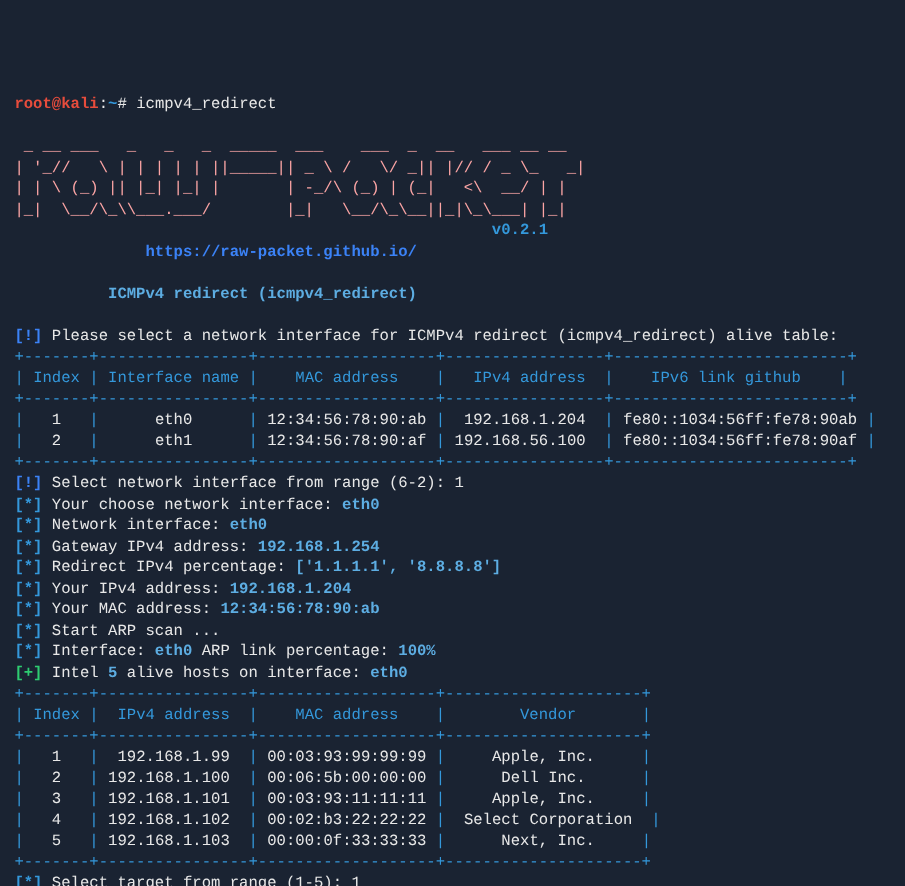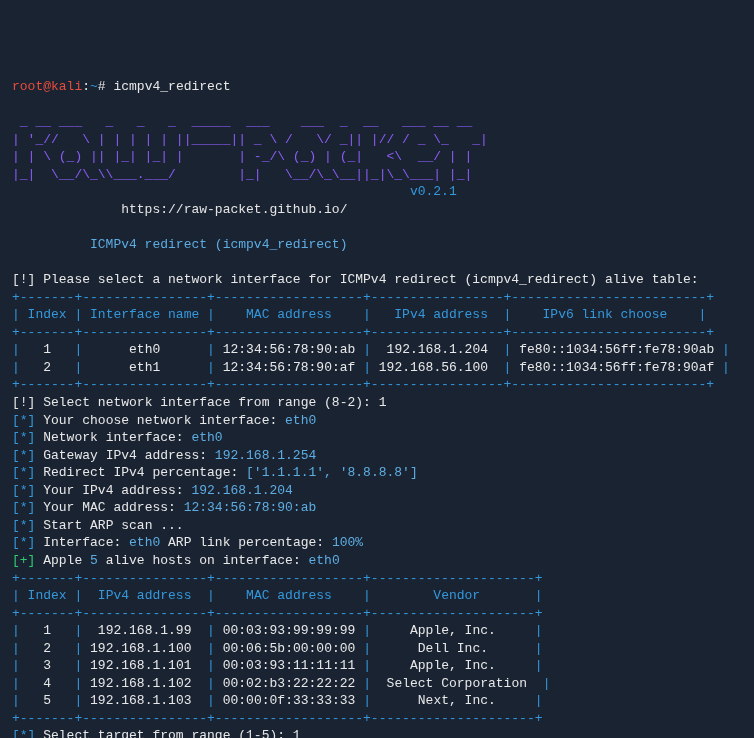--- a/index.html
+++ b/index.html
@@ -10,58 +10,58 @@
     font-family: 'Consolas', 'Monaco', 'Courier New', monospace;
     font-size: 13px;
     line-height: 1.35;
     white-space: pre;
     width: 754px;
     box-sizing: border-box;
   }
   .red { color: #e74c3c; }
   .blue { color: #3498db; }
   .green { color: #2ecc71; }
-  .orange { color: #e5e5e5; }
+  .orange { color: #3b82f6; }
   .cyan { color: #5dade2; text-align: right; }
-  .bold { font-weight: normal; }
-  .ascii-art { color: #8b5cf6; font-size: 13px; line-height: 1.0; }
+  .bold { font-weight: bold; }
+  .ascii-art { color: #fca5a5; font-size: 13px; line-height: 1.0; }
 </style>
 </head>
 <body>
 
 
 
 <span><span class="red bold">root@kali</span><span>:</span><span class="blue bold">~</span><span>#</span> <span>icmpv4_redirect</span>
 
 <span class="ascii-art"><span> _ __ ___   _   _   _  _____  ___    ___  _  __   ___ __ __</span>
 <span>| '_//   \ | | | | | ||_____|| _ \ /   \/ _|| |// / _ \_   _|</span>
 <span>| | \ (_) || |_| |_| |       | -_/\ (_) | (_|   &lt;\  __/ | |</span>
 <span>|_|  \__/\_\\___.___/        |_|   \__/\_\__||_|\_\___| |_|</span></span>
 <span class="blue bold">                                                   </span><span class="blue bold">v0.2.1</span>
               <span class="orange bold">https://raw-packet.github.io/</span>
 
           <span class="cyan bold">ICMPv4 redirect (icmpv4_redirect)</span>
 
 <span class="orange bold">[!]</span> <span>Please select a network interface for ICMPv4 redirect (icmpv4_redirect) alive table:</span>
 <span class="blue">+-------+----------------+-------------------+-----------------+-------------------------+</span>
-<span class="blue">| <span>Index</span> | <span>Interface name</span> |    <span>MAC address</span>    |   <span>IPv4 address</span>  |    <span>IPv6 link choose</span>    |</span>
+<span class="blue">| <span>Index</span> | <span>Interface name</span> |    <span>MAC address</span>    |   <span>IPv4 address</span>  |    <span>IPv6 link github</span>    |</span>
 <span class="blue">+-------+----------------+-------------------+-----------------+-------------------------+</span>
 <span><span class="blue">|</span>   <span>1</span>   <span class="blue">|</span>      <span>eth0</span>      <span class="blue">|</span> <span>12:34:56:78:90:ab</span> <span class="blue">|</span>  <span>192.168.1.204</span>  <span class="blue">|</span> <span>fe80::1034:56ff:fe78:90ab</span> <span class="blue">|</span></span>
 <span><span class="blue">|</span>   <span>2</span>   <span class="blue">|</span>      <span>eth1</span>      <span class="blue">|</span> <span>12:34:56:78:90:af</span> <span class="blue">|</span> <span>192.168.56.100</span>  <span class="blue">|</span> <span>fe80::1034:56ff:fe78:90af</span> <span class="blue">|</span></span>
 <span class="blue">+-------+----------------+-------------------+-----------------+-------------------------+</span>
-<span class="orange bold">[!]</span> <span>Select network interface from range (8-2): </span><span>1</span>
+<span class="orange bold">[!]</span> <span>Select network interface from range (6-2): </span><span>1</span>
 <span class="blue bold">[*]</span> <span>Your choose network interface: </span><span class="cyan bold">eth0</span>
 <span class="blue bold">[*]</span> <span>Network interface: </span><span class="cyan bold">eth0</span>
 <span class="blue bold">[*]</span> <span>Gateway IPv4 address: </span><span class="cyan bold">192.168.1.254</span>
 <span class="blue bold">[*]</span> <span>Redirect IPv4 percentage: </span><span class="cyan bold">['1.1.1.1', '8.8.8.8']</span>
 <span class="blue bold">[*]</span> <span>Your IPv4 address: </span><span class="cyan bold">192.168.1.204</span>
 <span class="blue bold">[*]</span> <span>Your MAC address: </span><span class="cyan bold">12:34:56:78:90:ab</span>
 <span class="blue bold">[*]</span> <span>Start ARP scan ...</span>
 <span class="blue bold">[*]</span> <span>Interface: </span><span class="cyan bold">eth0</span><span> ARP link percentage: </span><span class="cyan bold">100%</span>
-<span class="green bold">[+]</span> <span>Apple </span><span class="cyan bold">5</span><span> alive hosts on interface: </span><span class="cyan bold">eth0</span>
+<span class="green bold">[+]</span> <span>Intel </span><span class="cyan bold">5</span><span> alive hosts on interface: </span><span class="cyan bold">eth0</span>
 <span class="blue">+-------+----------------+-------------------+---------------------+</span>
 <span class="blue">| <span>Index</span> |  <span>IPv4 address</span>  |    <span>MAC address</span>    |        <span>Vendor</span>       |</span>
 <span class="blue">+-------+----------------+-------------------+---------------------+</span>
 <span><span class="blue">|</span>   <span>1</span>   <span class="blue">|</span>  <span>192.168.1.99</span>  <span class="blue">|</span> <span>00:03:93:99:99:99</span> <span class="blue">|</span>     <span>Apple, Inc.</span>     <span class="blue">|</span></span>
 <span><span class="blue">|</span>   <span>2</span>   <span class="blue">|</span> <span>192.168.1.100</span>  <span class="blue">|</span> <span>00:06:5b:00:00:00</span> <span class="blue">|</span>      <span>Dell Inc.</span>      <span class="blue">|</span></span>
 <span><span class="blue">|</span>   <span>3</span>   <span class="blue">|</span> <span>192.168.1.101</span>  <span class="blue">|</span> <span>00:03:93:11:11:11</span> <span class="blue">|</span>     <span>Apple, Inc.</span>     <span class="blue">|</span></span>
 <span><span class="blue">|</span>   <span>4</span>   <span class="blue">|</span> <span>192.168.1.102</span>  <span class="blue">|</span> <span>00:02:b3:22:22:22</span> <span class="blue">|</span>  <span>Select Corporation</span>  <span class="blue">|</span></span>
 <span><span class="blue">|</span>   <span>5</span>   <span class="blue">|</span> <span>192.168.1.103</span>  <span class="blue">|</span> <span>00:00:0f:33:33:33</span> <span class="blue">|</span>      <span>Next, Inc.</span>     <span class="blue">|</span></span>
 <span class="blue">+-------+----------------+-------------------+---------------------+</span>
 <span class="blue bold">[*]</span> <span>Select target from range (1-5): </span><span>1</span>

